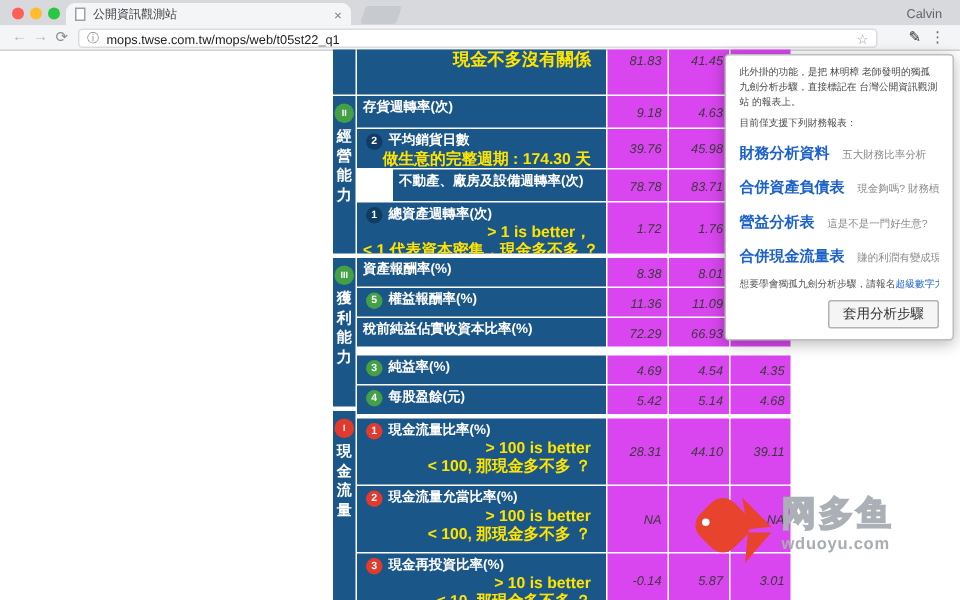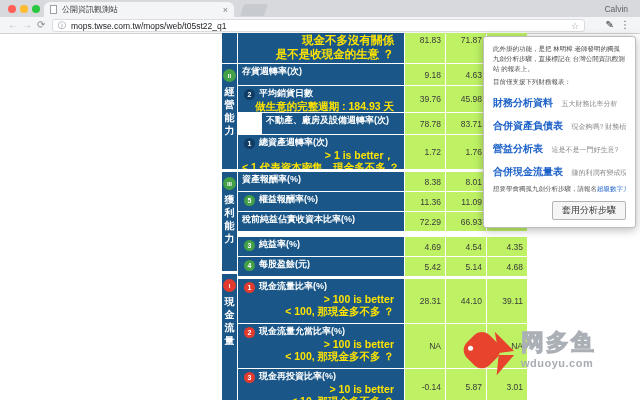--- a/index.html
+++ b/index.html
@@ -42,22 +42,22 @@
   .schar { color:#fff; font-size:10px; font-weight:bold; line-height:1.3; }
 
   .row { display:flex; }
   .labelcell { flex:1; background:var(--navy); padding:1px 10px 1px 4px; overflow:hidden; }
   .lblline { display:flex; align-items:center; }
   .badge { width:11px; height:11px; border-radius:50%; color:#fff; font-size:7px; font-weight:bold;
     display:inline-flex; align-items:center; justify-content:center; margin:1px 4px 0 2px; flex:none; }
   .lbl { color:#fff; font-size:9px; font-weight:bold; white-space:nowrap; }
   .note { text-align:right; color:var(--yellow); font-size:10.5px; font-weight:bold; line-height:1.18; white-space:nowrap; }
   .row-0 .note { font-size:11.5px; }
-  .vcell { width:40px; margin-left:1px; background:#bef264; display:flex; align-items:center;
-    justify-content:flex-end; padding-right:4px; font-size:8.5px; color:#3a3a3a; flex:none; }
+  .vcell { width:40px; margin-left:1px; background:#d946ef; display:flex; align-items:center;
+    justify-content:flex-end; padding-right:4px; font-size:8.5px; color:#3a3a3a; flex:none;font-style:italic; }
   .row-0 .vcell { align-items:flex-start; padding-top:2px; }
 
   
   .popup { position:absolute; left:483px; top:36px; width:153px; background:#fff;
     border:1px solid #bdbdbd; border-radius:3px; box-shadow:0 2px 10px rgba(0,0,0,.28);
     padding:7px 9px 7px 9px; z-index:50; }
   .p-intro { font-size:6.5px; color:#4a4a4a; line-height:1.5; }
   .p-support { font-size:6.5px; color:#4a4a4a; margin-top:5px; }
   .p-item { margin-top:5px; white-space:nowrap; overflow:hidden; }
   .p-link { font-size:10px; color:#1d62c9; font-weight:bold; text-decoration:none; cursor:pointer; }
@@ -129,43 +129,42 @@
           <div class="schar">現</div>
           <div class="schar">金</div>
           <div class="schar">流</div>
           <div class="schar">量</div>
         </div>
       </div>
     <div id="rows">
         <div class="row row-0" style="height: 30px; margin-bottom: 1px;">
           <div class="labelcell">
             <div class="note">現金不多沒有關係</div>
-            <div class="note">是不是收現金的生意 ？</div>
           </div>
           <div class="vcell">81.83</div>
-          <div class="vcell">71.87</div>
+          <div class="vcell">41.45</div>
           <div class="vcell"></div>
         </div>
         <div class="row row-1" style="height: 21px; margin-bottom: 1px;">
           <div class="labelcell">
             <div class="lblline">
               <span class="lbl">存貨週轉率(次)</span>
             </div>
           </div>
           <div class="vcell">9.18</div>
           <div class="vcell">4.63</div>
           <div class="vcell"></div>
         </div>
         <div class="row row-2" style="height: 26px; margin-bottom: 1px;">
           <div class="labelcell">
             <div class="lblline">
               <span class="badge" style="background: rgb(16, 60, 100);">2</span>
               <span class="lbl">平均銷貨日數</span>
             </div>
-            <div class="note">做生意的完整週期 : 184.93 天</div>
+            <div class="note">做生意的完整週期 : 174.30 天</div>
           </div>
           <div class="vcell">39.76</div>
           <div class="vcell">45.98</div>
           <div class="vcell"></div>
         </div>
         <div class="row row-3" style="height: 21px; margin-bottom: 1px; margin-left: 24px;">
           <div class="labelcell">
             <div class="lblline">
               <span class="lbl">不動產、廠房及設備週轉率(次)</span>
             </div>

